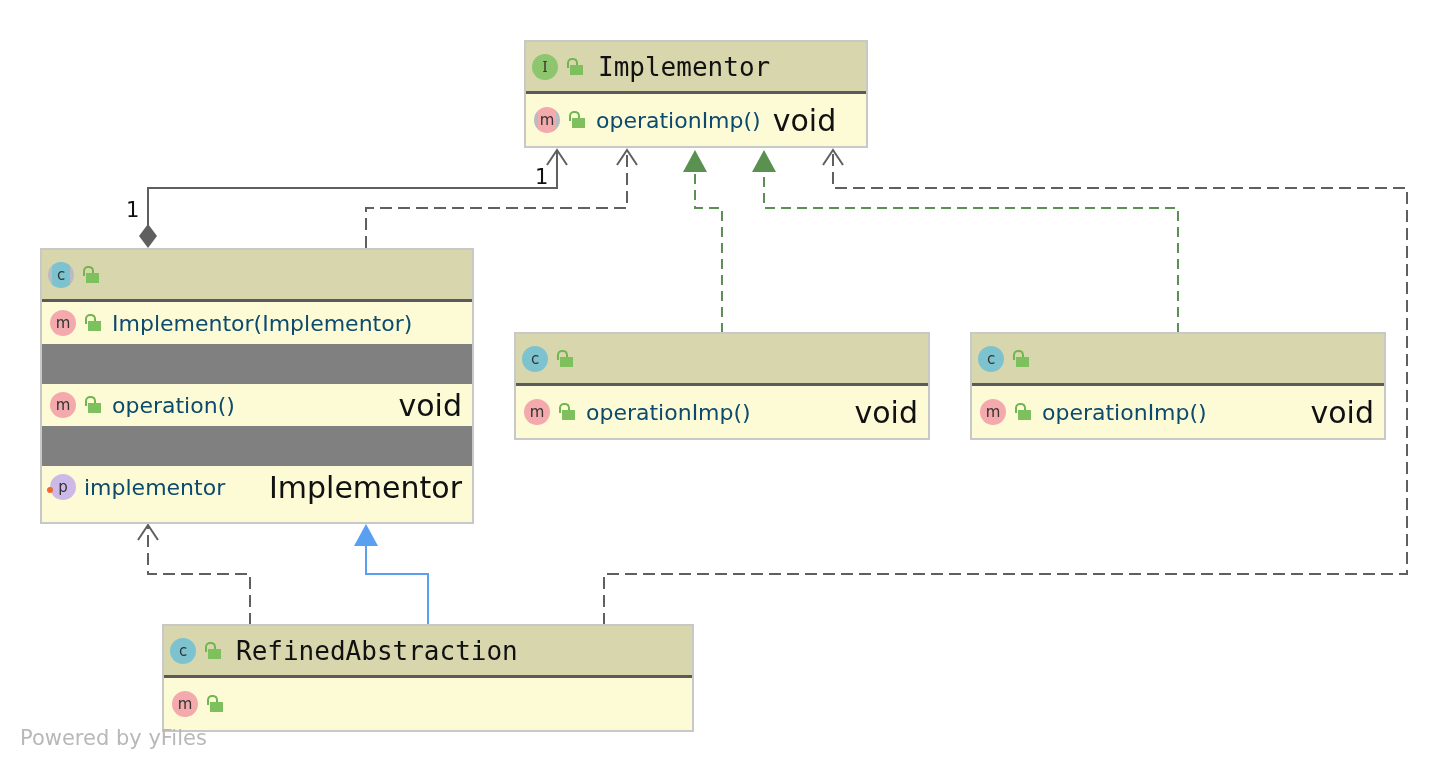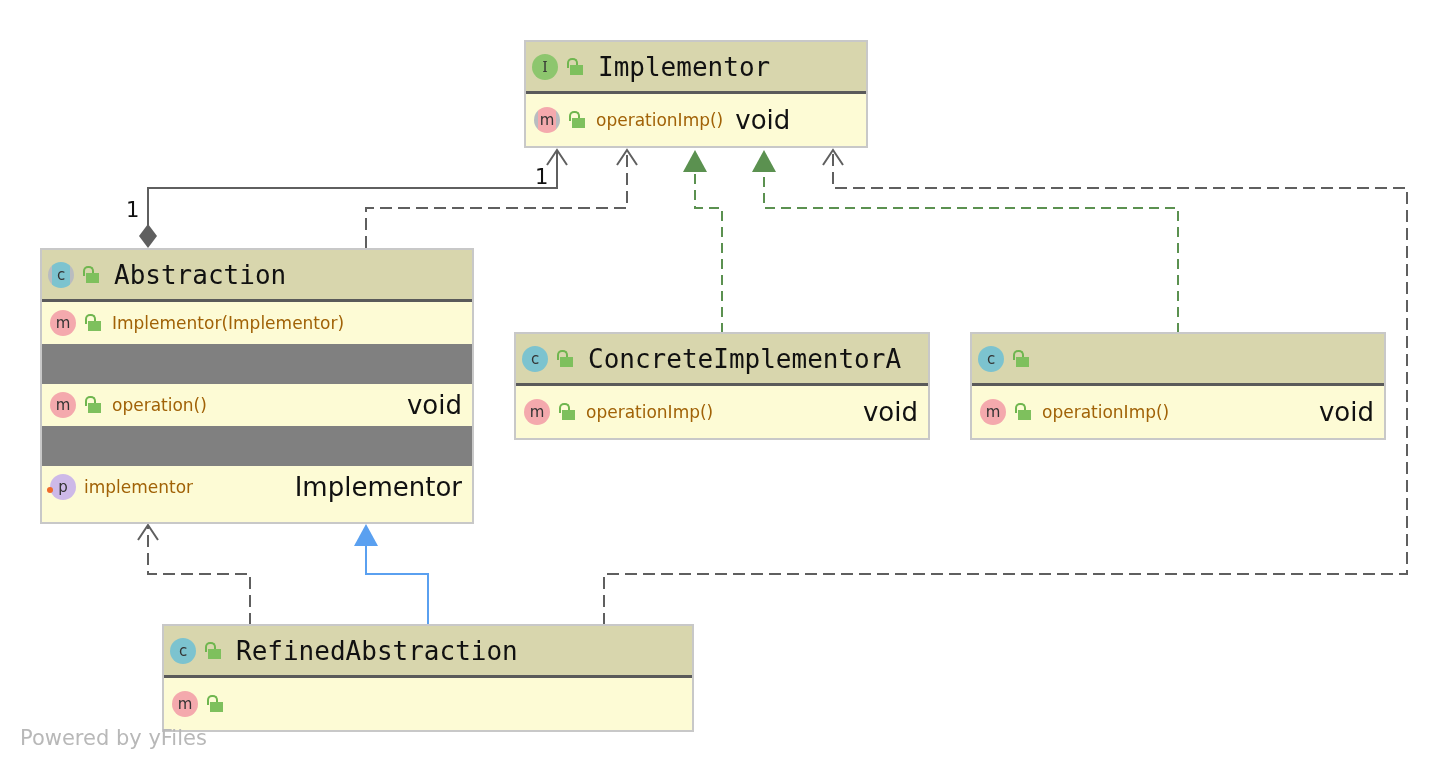--- a/index.html
+++ b/index.html
@@ -2,22 +2,22 @@
 <html><head>
   <meta charset="utf-8">
   <style>
     html, body { margin: 0; padding: 0; background: #ffffff; }
     body { width: 1448px; height: 772px; position: relative; overflow: hidden; font-family: "DejaVu Sans", sans-serif; }
     #edges { position: absolute; left: 0; top: 0; width: 1448px; height: 772px; }
     .node { position: absolute; border: 2px solid #c8c8c8; background: #fdfbd5; box-sizing: border-box; }
     .node-header { background: #d8d6ad; height: 52px; display: flex; align-items: center; border-bottom: 3px solid #5a5a5a; box-sizing: border-box; padding-left: 6px; }
     .node-title { font-family: "DejaVu Sans Mono", monospace; font-size: 26px; color: #111; margin-left: 14px; white-space: nowrap; }
     .row { height: 42px; display: flex; align-items: center; padding: 0 10px 0 8px; box-sizing: border-box; }
-    .row-name { font-family: "DejaVu Sans", sans-serif; font-size: 17px; color: #a16207; margin-left: 10px; white-space: nowrap; flex: 1; }
-    .row-type { font-family: "DejaVu Sans", sans-serif; font-size: 26px; color: #111; white-space: nowrap; margin-left: 12px; }
+    .row-name { font-family: "DejaVu Sans", sans-serif; font-size: 22px; color: #0c4a6e; margin-left: 10px; white-space: nowrap; flex: 1; }
+    .row-type { font-family: "DejaVu Sans", sans-serif; font-size: 30px; color: #111; white-space: nowrap; margin-left: 12px; }
     .sep { height: 40px; background: #808080; }
     .badge { width: 26px; height: 26px; border-radius: 50%; display: flex; align-items: center; justify-content: center; font-size: 15px; color: #333; box-sizing: border-box; flex: none; position: relative; }
     .badge-c { background: #7cc3cf; }
     .badge-c.abstract { box-shadow: 0 0 0 0 #000; background: linear-gradient(90deg, #b9bcc0 0 4px, #7cc3cf 4px 22px, #b9bcc0 22px); }
     .badge-i { background: #8dc66e; font-family: "DejaVu Serif", serif; font-size: 14px; }
     .badge-m { background: #f4a9ad; }
     .badge-m.abstract { background: linear-gradient(90deg, #b9bcc0 0 4px, #f4a9ad 4px 22px, #b9bcc0 22px); }
     .badge-p { background: #cdb9e8; }
     .badge-p .dot { position: absolute; left: -3px; top: 13px; width: 6px; height: 6px; background: #f06a2a; border-radius: 50%; }
     .lock { width: 18px; height: 18px; position: relative; margin-left: 8px; flex: none; }
@@ -91,21 +91,20 @@
   </div>
 </div>
 
 <div class="node" style="left:40px; top:248px; width:434px; height:276px;">
   <div class="node-header">
     <span class="badge badge-c abstract">c</span>
     <span class="lock">
         <span class="shackle"></span>
         <span class="body"></span>
       </span>
-    <span class="node-title">Abstraction</span>
   </div>
   <div class="row">
     <span class="badge badge-m">m</span>
     <span class="lock">
         <span class="shackle"></span>
         <span class="body"></span>
       </span>
     <span class="row-name">Implementor(Implementor)</span>
   </div>
   <div class="sep"></div>
@@ -129,21 +128,20 @@
   </div>
 </div>
 
 <div class="node" style="left:514px; top:332px; width:416px; height:108px;">
   <div class="node-header">
     <span class="badge badge-c">c</span>
     <span class="lock">
         <span class="shackle"></span>
         <span class="body"></span>
       </span>
-    <span class="node-title">ConcreteImplementorA</span>
   </div>
   <div class="row" style="height:52px;">
     <span class="badge badge-m">m</span>
     <span class="lock">
         <span class="shackle"></span>
         <span class="body"></span>
       </span>
     <span class="row-name">operationImp()</span>
     <span class="row-type">void</span>
   </div>

